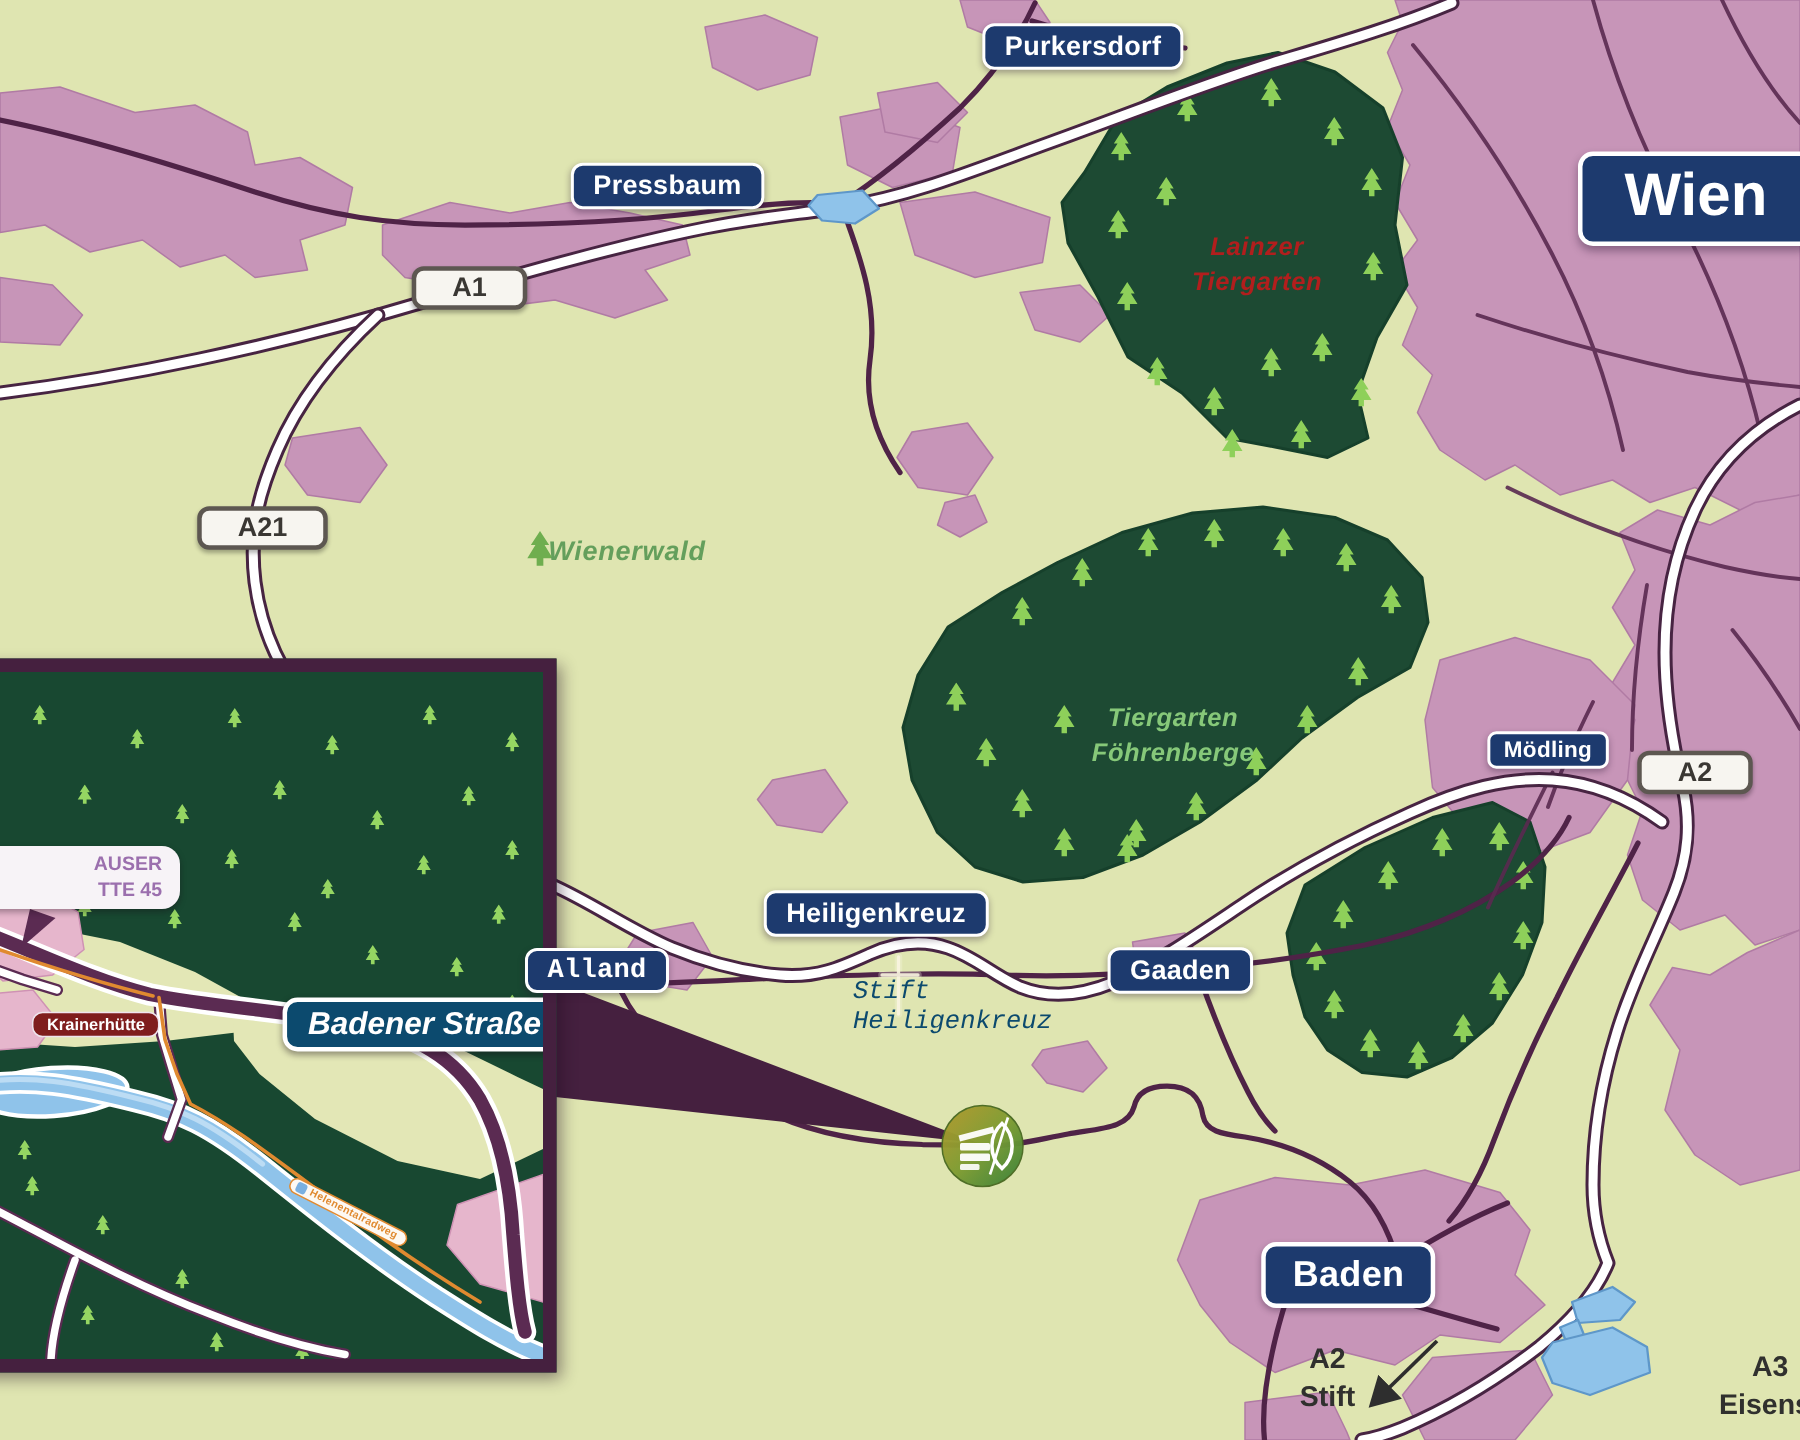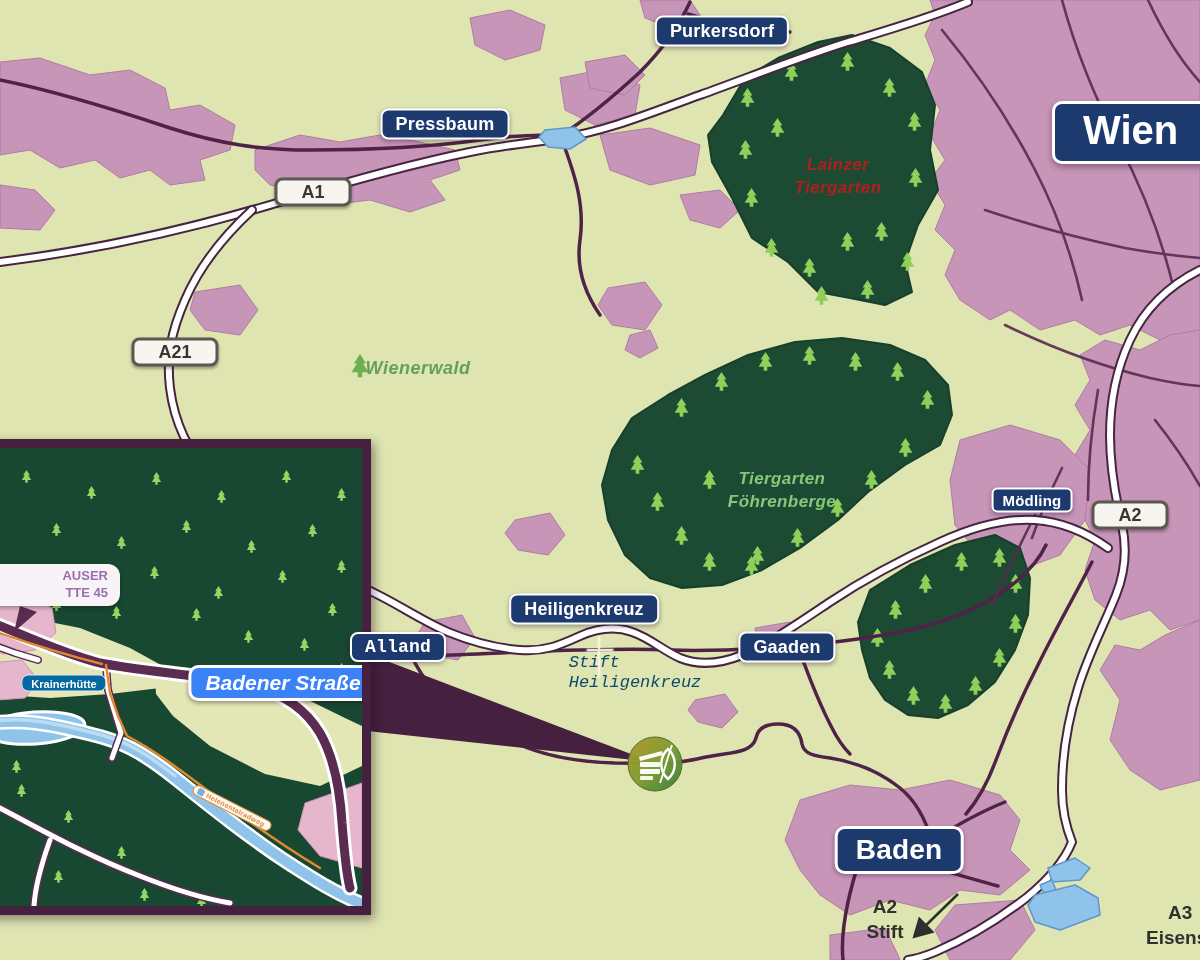--- a/index.html
+++ b/index.html
@@ -10,21 +10,21 @@
   }
   .stage svg{position:absolute; left:0; top:0;}
   
   .abs{position:absolute; transform:translate(-50%,-50%); white-space:nowrap;}
   .pill{
     background:#1d3a6e; color:#fff; border:2.5px solid #fff; border-radius:8px;
     font-weight:700; font-size:18px; padding:3px 13px; letter-spacing:.2px;
     box-shadow:0 2px 4px rgba(40,20,50,.35); z-index:6;
   }
   .pill.small{font-size:15px; padding:2px 9px; border-radius:6px; border-width:2px;}
-  .pill.large{font-size:28px; padding:5px 18px; border-radius:10px; border-width:3px;}
+  .pill.large{font-size:24px; padding:5px 18px; border-radius:10px; border-width:3px;}
   .wien-sign{
     position:absolute; left:1052px; top:101px; z-index:6;
     background:#1d3a6e; color:#fff; border:3px solid #fff; border-radius:10px;
     font-weight:700; font-size:40px; padding:4px 28px 8px 28px; white-space:nowrap;
     box-shadow:0 3px 6px rgba(40,20,50,.4);
   }
   .shield{
     background:#f7f5f0; color:#3a3733; border:3px solid #5d5751; border-radius:8px;
     font-weight:700; font-size:18px; padding:1px 24px;
     box-shadow:0 2px 3px rgba(0,0,0,.3); z-index:6;
@@ -45,26 +45,26 @@
   .dir-label{color:#30302e; font-weight:700; font-size:19px; text-align:center; line-height:1.3; z-index:5;}
   .dir-label.clip{transform:translate(0,-50%); text-align:right;}
   
   .inset{
     position:absolute; left:-19px; top:439px; width:390px; height:476px;
     box-sizing:border-box; border:9px solid #45203f; z-index:4;
     background:#184831; overflow:hidden; box-shadow:3px 4px 10px rgba(30,10,30,.45);
   }
   .inset svg{position:absolute; left:0; top:0;}
   .street-sign{
-    background:#3b82f6; color:#fff; border:3px solid #fff; border-radius:10px;
+    background:#0c4a6e; color:#fff; border:3px solid #fff; border-radius:10px;
     font-weight:700; font-style:italic; font-size:21px; padding:3px 14px;
     box-shadow:0 2px 4px rgba(20,10,20,.4); z-index:5;
   }
   .hotel-pill{
-    background:#0369a1; color:#fff; border:1.5px solid #efe4ed; border-radius:7px;
+    background:#7f1d1d; color:#fff; border:1.5px solid #efe4ed; border-radius:7px;
     font-weight:700; font-size:11px; padding:1.5px 9px; z-index:5;
   }
   .address-pill{
     position:absolute; left:-40px; top:116px; width:150px; z-index:5;
     background:#f7f3f7; color:#9b6fae; border-radius:12px; text-align:right;
     font-weight:800; font-size:13px; line-height:1.3; padding:4px 12px 4px 8px;
     box-shadow:0 2px 4px rgba(20,10,20,.35);
   }
   .cycle-pill{
     position:absolute; left:242px; top:360px; z-index:5;

